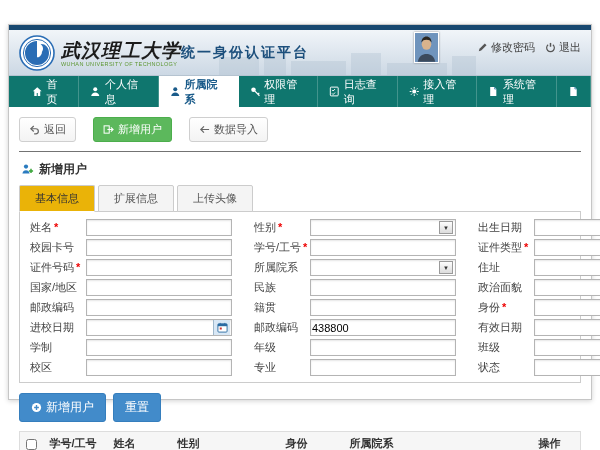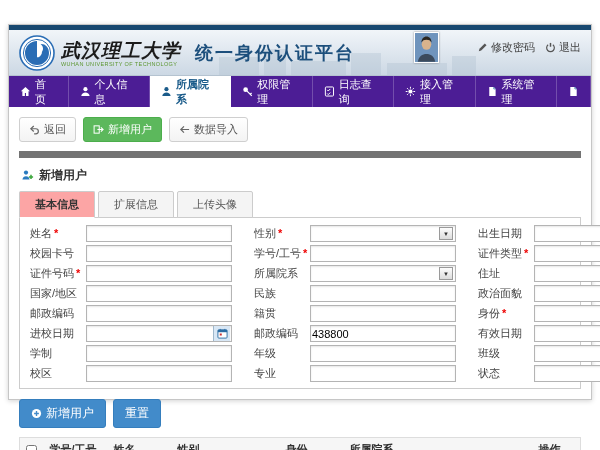--- a/index.html
+++ b/index.html
@@ -15,51 +15,51 @@
   .hdr { position:relative; height:46px; background:linear-gradient(#f1f5f9,#ccd8e4);
          border-bottom:1px solid #b5c3d0; overflow:hidden; }
   .skyline { position:absolute; bottom:0; left:210px; width:300px; height:30px; opacity:.35; }
   .skyline i { position:absolute; bottom:0; background:#aebfcf; display:block; }
   .hdr-left { position:absolute; left:10px; top:5px; display:flex; align-items:center; }
   .logo { width:36px; height:36px; }
   .uni { margin-left:6px; }
   .uni-name { font-family:"DejaVu Serif","Liberation Serif",serif; font-weight:bold; font-style:italic;
               font-size:19px; color:#1b1b1b; letter-spacing:1px; line-height:20px; }
   .uni-en { font-size:5.5px; color:#5d9732; letter-spacing:.4px; margin-top:1px; }
-  .plat { margin-left:14px; font-size:18px; font-weight:bold; color:#1c4f7c; letter-spacing:2px; }
+  .plat { font-size:14px; font-weight:bold; color:#1c4f7c; letter-spacing:2px; }
   .hdr-right { position:absolute; right:10px; top:0; height:34px; display:flex; align-items:center; gap:10px; }
   .avatar { width:25px; height:31px; border:1px solid #fff; box-shadow:0 0 2px rgba(0,0,0,.4); background:#7a9cc4; margin-right:28px; }
   .hlink { display:inline-flex; align-items:center; gap:3px; font-size:11px; color:#444; cursor:pointer; }
   .hlink svg { width:11px; height:11px; color:#555; }
 
   
-  .nav { display:flex; height:31px; background:#4c1d95; }
+  .nav { display:flex; height:31px; background:#0f766e;padding-left:12px; }
   .nav-item { display:flex; align-items:center; gap:4px; padding:0 11px; font-size:11px; color:#fff;
               border-right:1px solid rgba(255,255,255,.22); cursor:pointer; }
   .nav-item svg { width:11px; height:11px; }
   .nav-item.active { background:#fff; color:#1a5b8a; font-weight:bold; }
 
   
   .content { padding:7px 10px 0 10px; }
-  .toolbar { padding:3px 0 9px 0; border-bottom:7px solid #737373; display:flex; gap:7px; }
+  .toolbar { padding:3px 0 9px 0; border-bottom:1px solid #737373; display:flex; gap:17px; }
   .btn { display:inline-flex; align-items:center; gap:4px; font-size:11px; padding:4px 9px;
          border-radius:3px; border:1px solid #cfcfcf; background:linear-gradient(#fff,#f3f3f3); color:#555; cursor:pointer; }
   .btn svg { width:11px; height:11px; }
   .btn-green { background:#5cb85c; border-color:#4cae4c; color:#fff; }
   .btn-blue  { background:#428bca; border-color:#357ebd; color:#fff; }
 
   .section-title { display:flex; align-items:center; gap:5px; margin:9px 0 7px 2px;
                    font-size:12px; font-weight:bold; color:#333; }
   .section-title svg { width:13px; height:13px; }
 
   
   .tabs { display:flex; margin-bottom:-1px; position:relative; z-index:2; }
   .tab { font-size:11px; padding:5px 15px; border:1px solid #ccc; background:#f4f4f4; color:#555;
          margin-right:3px; cursor:pointer; border-radius:2px 2px 0 0; }
-  .tab.active { background:#fca5a5; border-bottom-color:#fff; font-weight:bold; color:#333; }
+  .tab.active { background:#eab308; border-bottom-color:#fff; font-weight:normal; color:#333; }
 
   
   .panel { border:1px solid #ccc; background:#fff; padding:7px 4px 6px 4px; }
   .fgrid { display:grid; grid-template-columns:1fr 1fr 1fr; row-gap:3px; }
   .cell { display:flex; align-items:center; height:17px; }
   .lbl { width:62px; flex:none; font-size:11px; color:#444; padding-left:6px; white-space:nowrap; }
   .req { color:#e00; margin-left:2px; font-weight:bold; }
   .inp { flex:1; margin-right:16px; height:17px; border:1px solid #b4b4b4; background:#fff;
          box-shadow:inset 0 1px 2px rgba(0,0,0,.10); font-size:11px; padding:0 1px;
          font-family:"Liberation Sans","DejaVu Sans",sans-serif; position:relative; }

